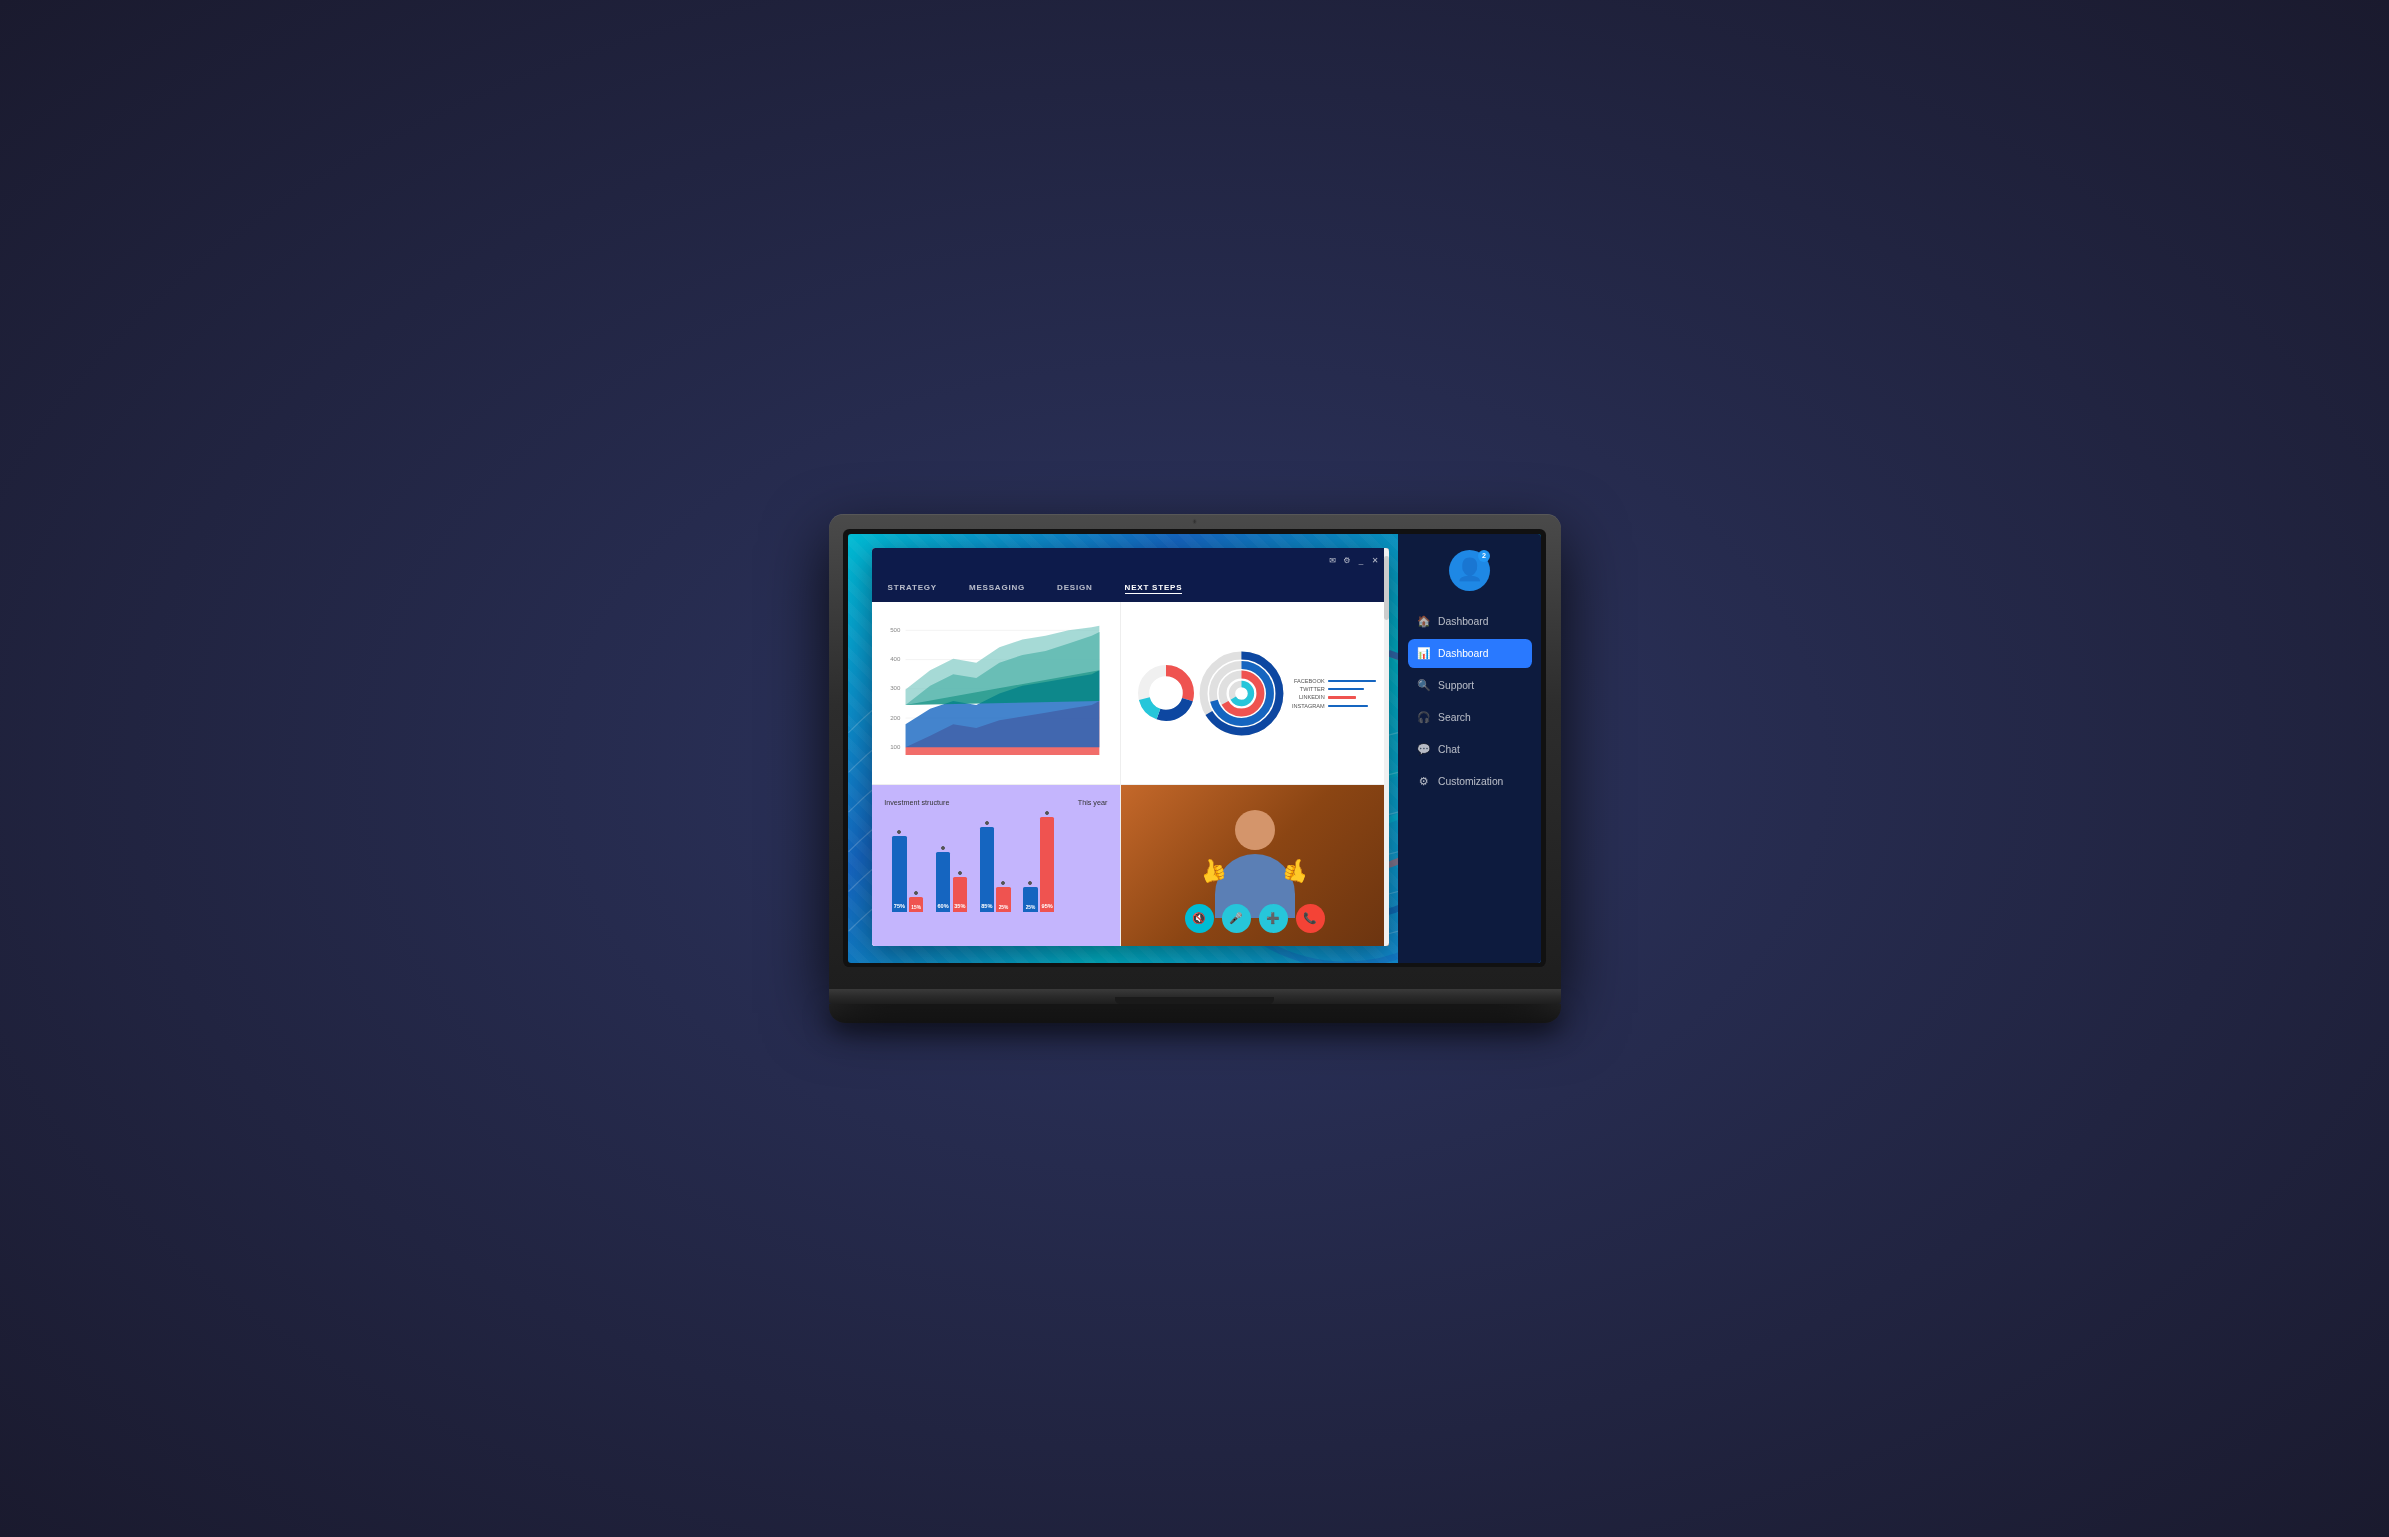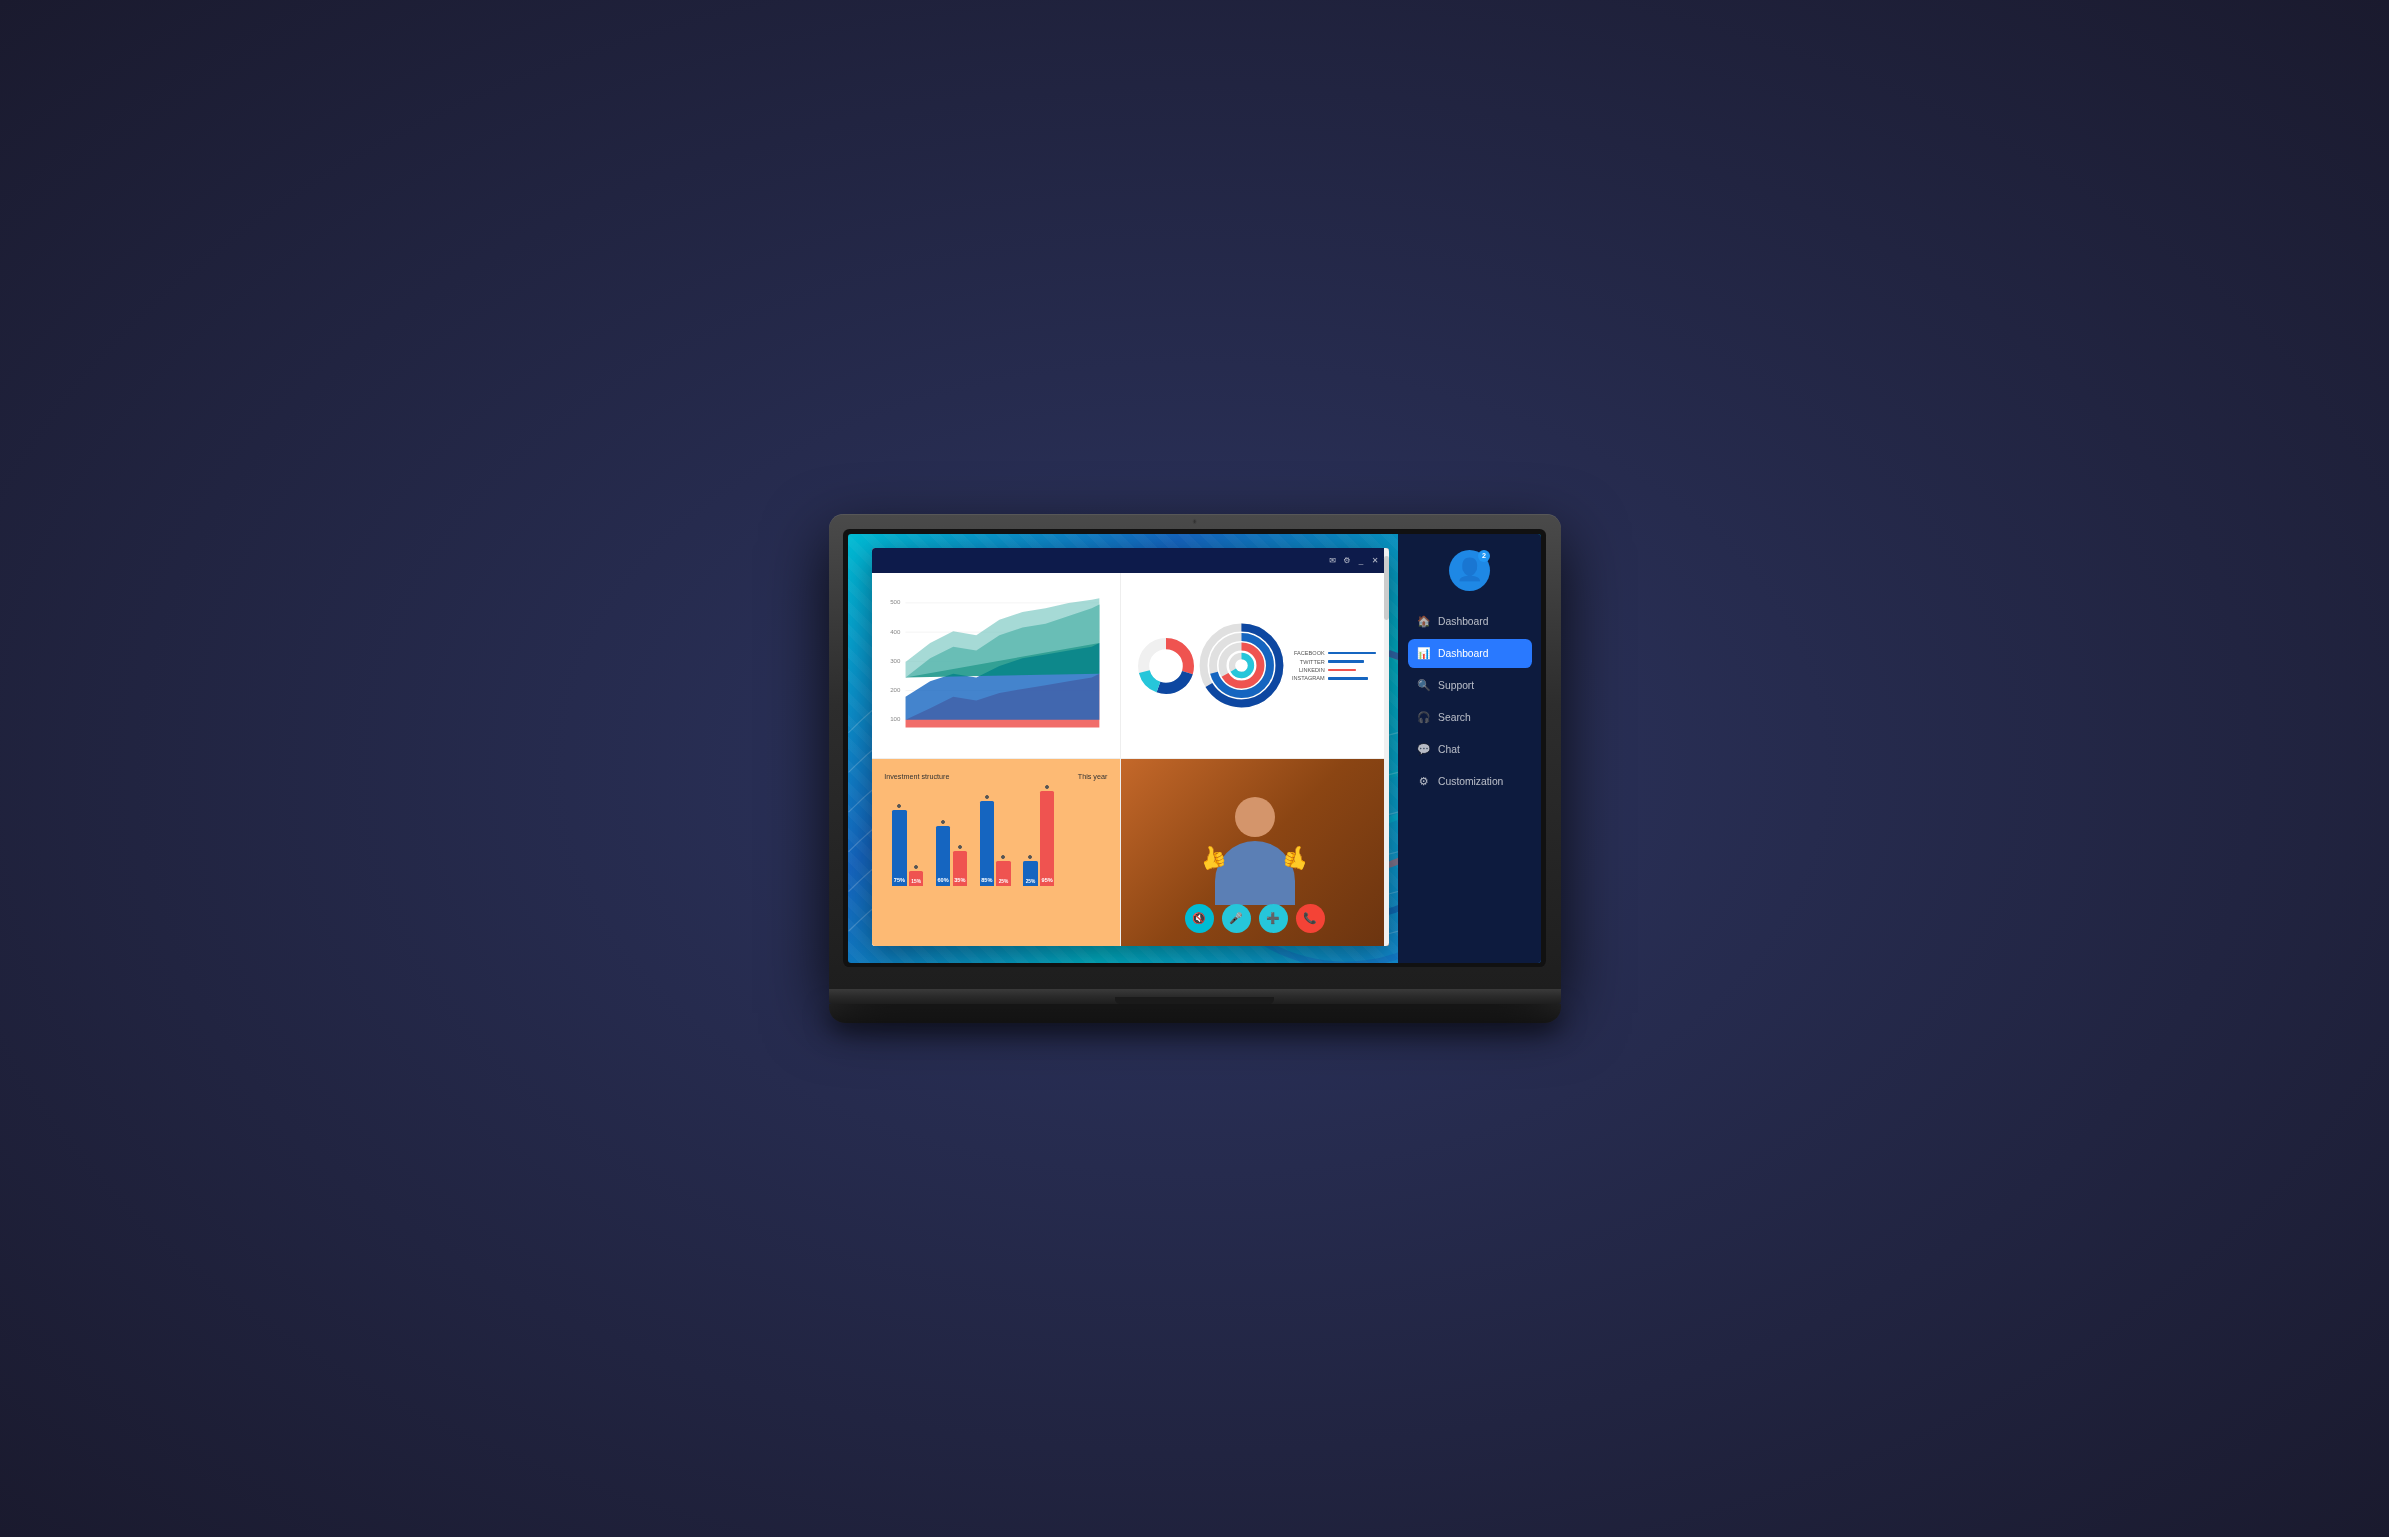--- a/index.html
+++ b/index.html
@@ -170,21 +170,21 @@
       background: white;
       padding: 12.7px;
       border-bottom: 0.8px solid #eee;
       display: flex;
       align-items: center;
       justify-content: space-around;
     }
 
     
     .investment-chart {
-      background: #fdba74;
+      background: #c4b5fd;
       padding: 12.7px;
       border-right: 0.8px solid #eee;
       position: relative;
     }
 
     
     .video-call {
       background: #8B4513;
       position: relative;
       overflow: hidden;
@@ -460,20 +460,26 @@
 
           <div class="app-titlebar">
             <div class="titlebar-controls">
               <div class="titlebar-btn">✉</div>
               <div class="titlebar-btn">⚙</div>
               <div class="titlebar-btn">_</div>
               <div class="titlebar-btn">✕</div>
             </div>
           </div>
 
+          <div class="app-nav">
+            <span class="nav-item">STRATEGY</span>
+            <span class="nav-item">MESSAGING</span>
+            <span class="nav-item">DESIGN</span>
+            <span class="nav-item active">NEXT STEPS</span>
+          </div>
 
           <div class="app-content">
 
             <div class="chart-area">
               <svg viewBox="0 0 290 200" width="100%" height="100%">
 
                 <text x="8" y="20" font-size="8" fill="#888">500</text>
                 <text x="8" y="58" font-size="8" fill="#888">400</text>
                 <text x="8" y="96" font-size="8" fill="#888">300</text>
                 <text x="8" y="134" font-size="8" fill="#888">200</text>

